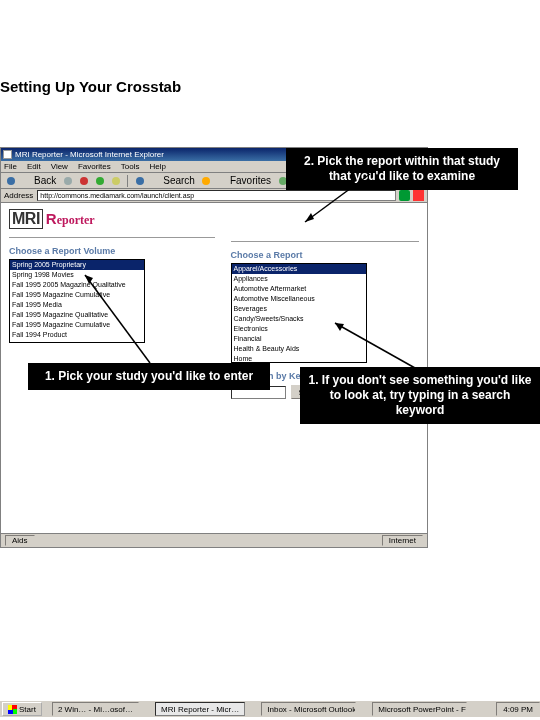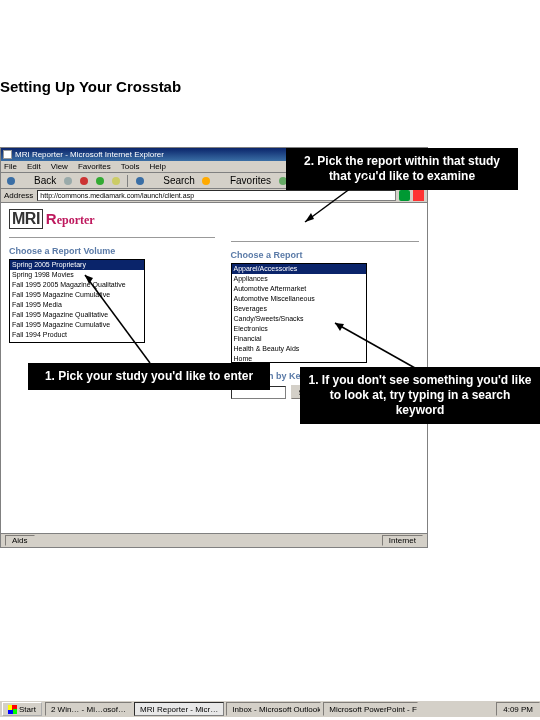--- a/index.html
+++ b/index.html
@@ -47,21 +47,21 @@
   .searchrow { display:flex; align-items:center; gap:5px; margin-top:4px; }
   .searchinput { width:55px; height:13px; border:1px inset #808080; background:#fff; }
   .searchbtn { height:14px; padding:0 7px; border:1px outset #d4d0c8; background:#d4d0c8; font-size:8px; }
 
   .statusbar { height:14px; background:#d4d0c8; border-top:1px solid #808080; display:flex; align-items:center; font-size:8px; padding:0 4px; justify-content:space-between; }
   .status-seg { border:1px inset #d4d0c8; padding:0 6px; height:11px; display:flex; align-items:center; }
 
   .taskbar { position:absolute; top:700px; left:0; width:540px; height:17px; background:#d4d0c8; border-top:1px solid #fff; display:flex; align-items:center; font-size:8px; }
   .start { background:#d4d0c8; border:1px outset #fff; height:14px; padding:0 5px; display:flex; align-items:center; gap:2px; margin:0 2px; }
   .start-flag { width:9px; height:9px; background: conic-gradient(#f00 0 25%, #0f0 0 50%, #00f 0 75%, #ff0 0); }
-  .task { border:1px inset #d4d0c8; height:14px; padding:0 5px; margin:0 1px; display:flex; align-items:center; max-width:95px; overflow:hidden; white-space:nowrap; }
+  .task { border:1px inset #d4d0c8; height:14px; padding:0 5px; margin:0 8px; display:flex; align-items:center; max-width:95px; overflow:hidden; white-space:nowrap; }
   .task.active { border:1px inset #808080; background:#e8e8e8; }
   .tray { margin-left:auto; border:1px inset #d4d0c8; height:14px; padding:0 6px; display:flex; align-items:center; gap:3px; }
 
   .callout { position:absolute; background:#000; color:#fff; font-weight:bold; font-size:12px; padding:6px 8px; text-align:center; line-height:1.25; }
   .callout.c1 { top:363px; left:28px; width:242px; }
   .callout.c2 { top:148px; left:286px; width:232px; }
   .callout.c3 { top:367px; left:300px; width:240px; }
 
   svg.arrow { position:absolute; pointer-events:none; }
 </style>

